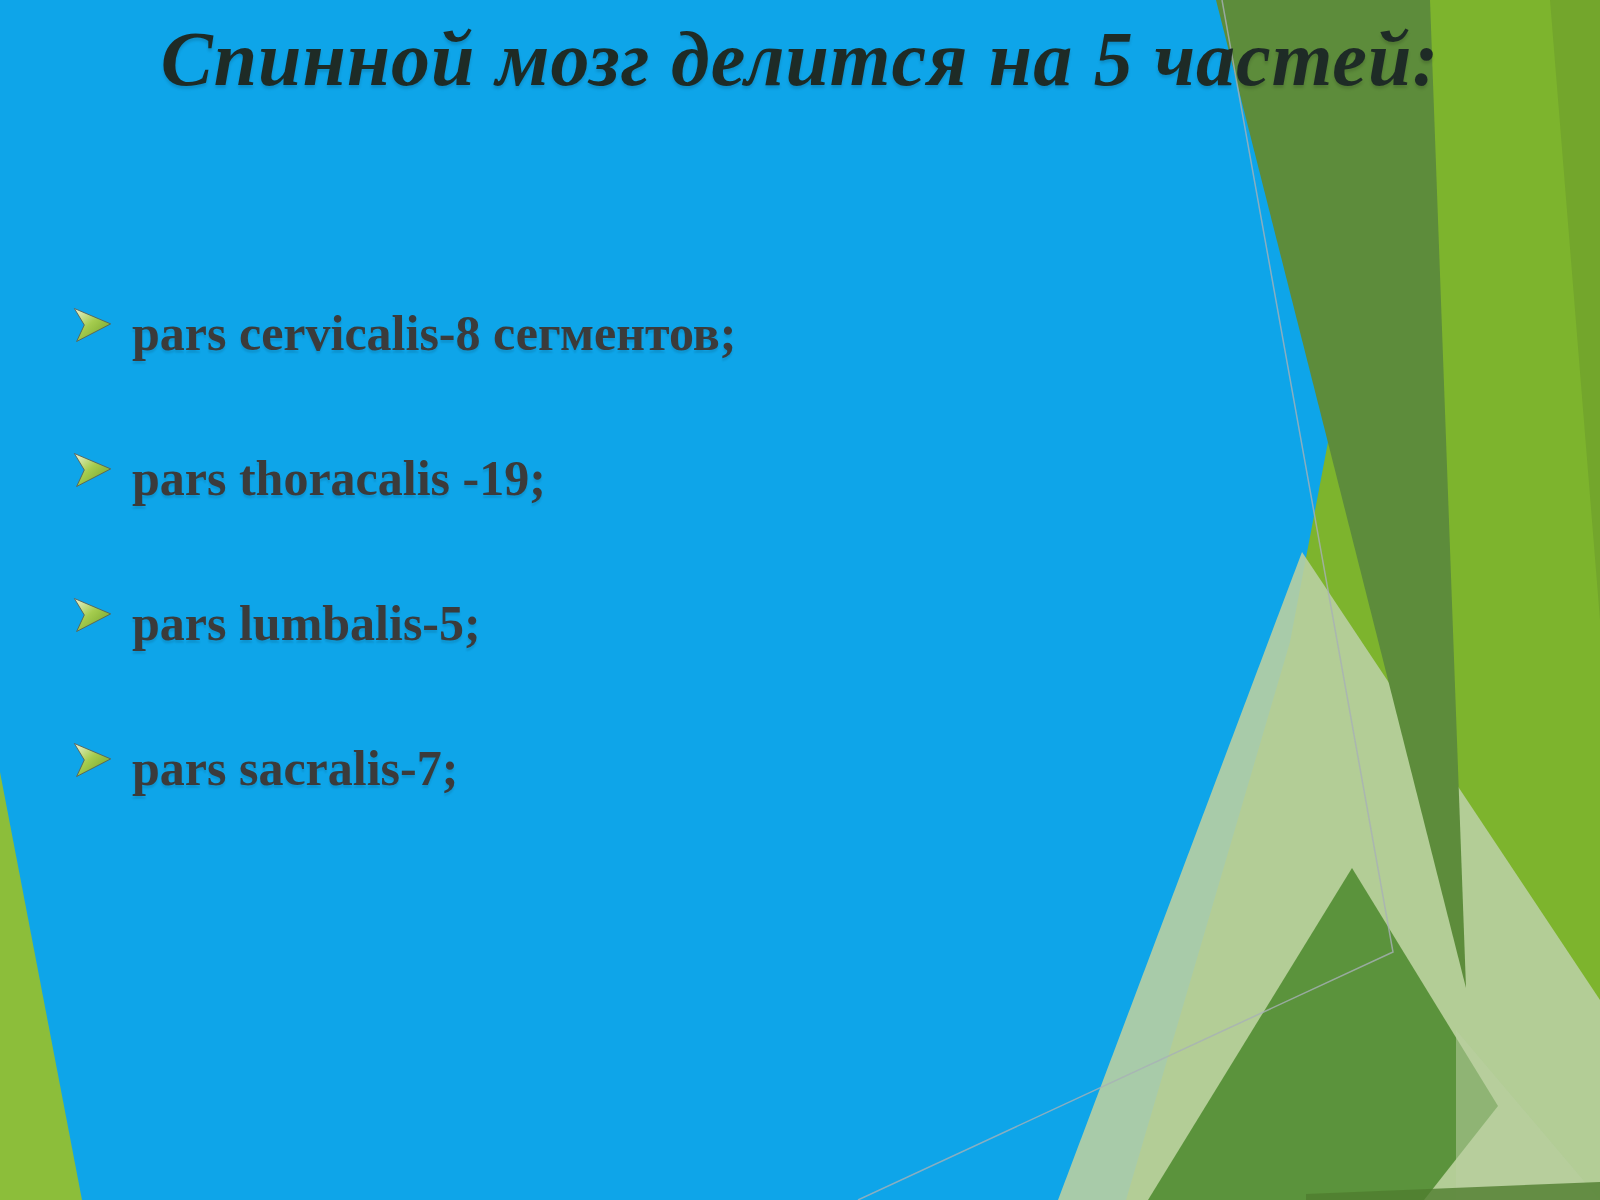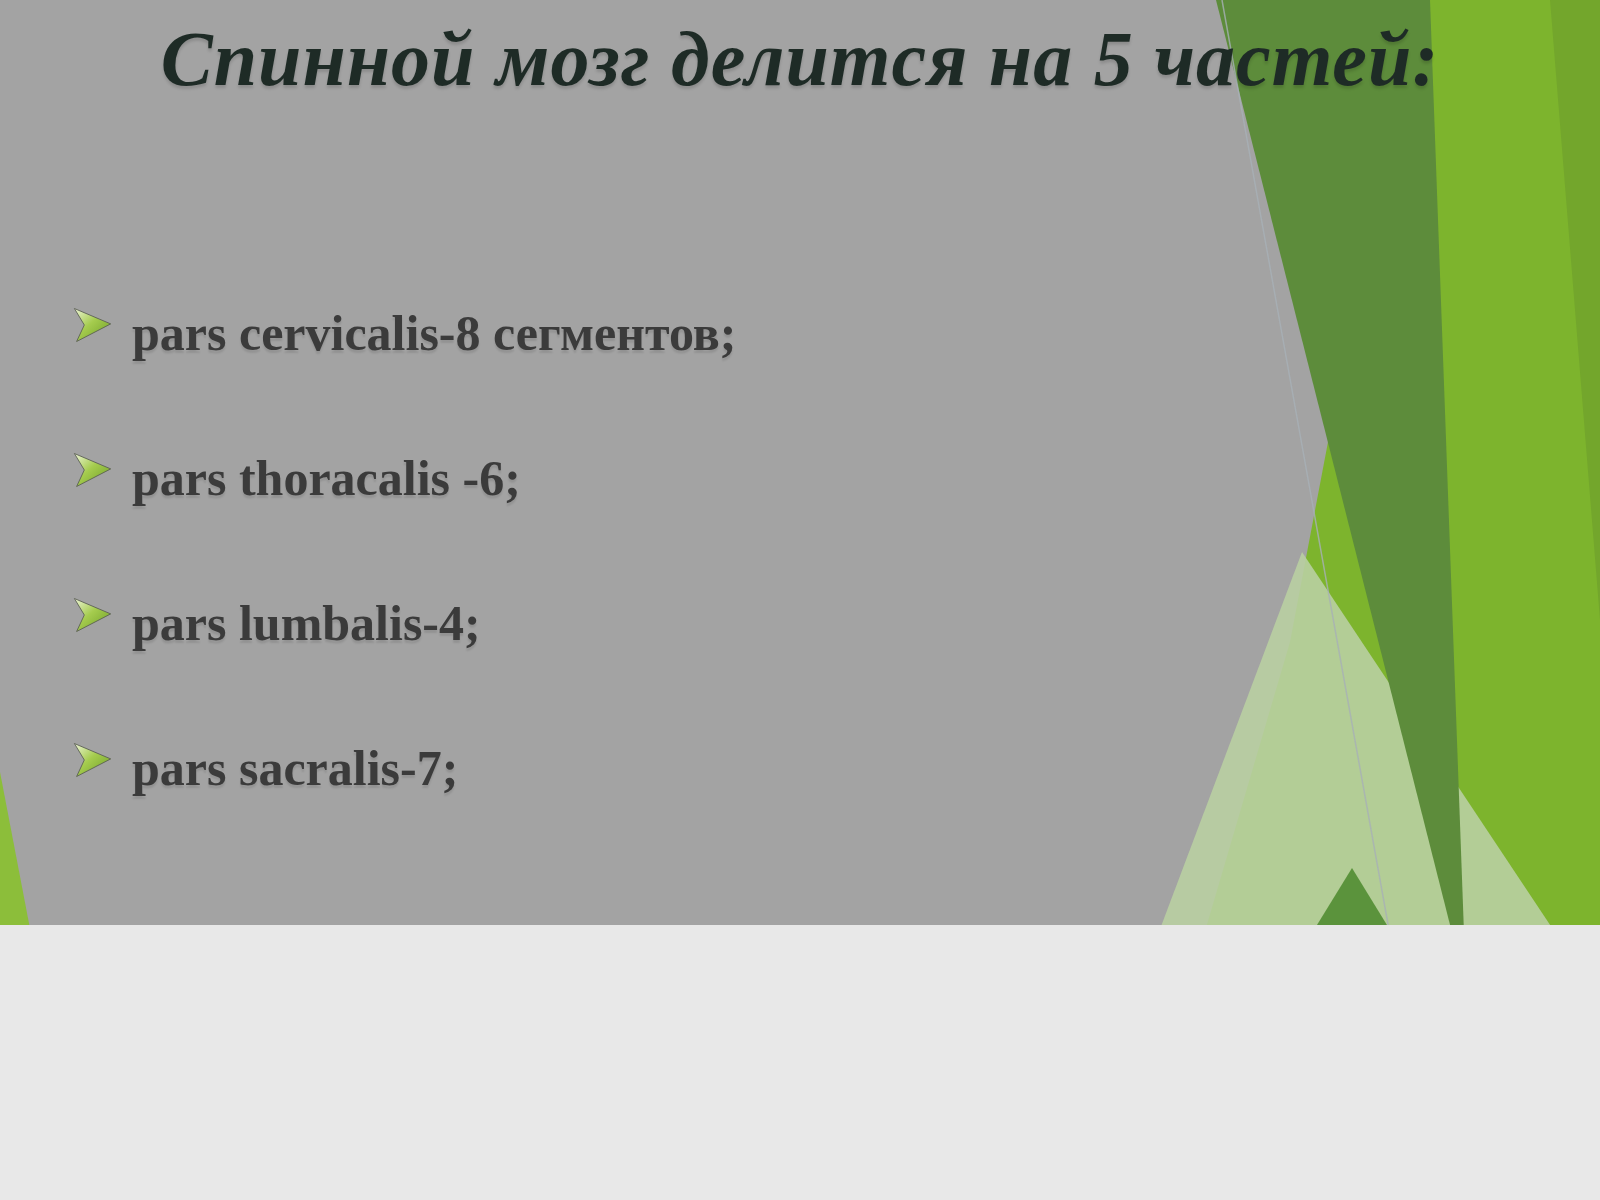--- a/index.html
+++ b/index.html
@@ -1,19 +1,19 @@
 <!DOCTYPE html>
 <html><head>
 <meta charset="utf-8">
 <style>
   html,body{margin:0;padding:0;background:#e8e8e8;}
   .slide{
     position:relative;
-    width:1600px;height:925px;
-    background:#a3a3a3;
+    width:1600px;height:1200px;
+    background:#0ea5e9;
     overflow:hidden;
     font-family:"Liberation Serif", serif;
   }
   .bg{
     position:absolute;left:0;top:0;width:1600px;height:1200px;
     display:block;
   }
   .title{
     position:absolute;
     left:0;top:14px;width:100%;
@@ -94,27 +94,27 @@
     <li class="bullet">
       <svg class="arrow" viewBox="0 0 40 36">
         <path d="M4 3 L37 17 L6 33 L13 18 Z" fill="url(#bulletGrad)" stroke="#5a5f52" stroke-width="0.8"></path>
       </svg>
       <span class="btext">pars cervicalis-8 сегментов;</span>
     </li>
     <li class="bullet">
       <svg class="arrow" viewBox="0 0 40 36">
         <path d="M4 3 L37 17 L6 33 L13 18 Z" fill="url(#bulletGrad)" stroke="#5a5f52" stroke-width="0.8"></path>
       </svg>
-      <span class="btext">pars thoracalis -6;</span>
+      <span class="btext">pars thoracalis -19;</span>
     </li>
     <li class="bullet">
       <svg class="arrow" viewBox="0 0 40 36">
         <path d="M4 3 L37 17 L6 33 L13 18 Z" fill="url(#bulletGrad)" stroke="#5a5f52" stroke-width="0.8"></path>
       </svg>
-      <span class="btext">pars lumbalis-4;</span>
+      <span class="btext">pars lumbalis-5;</span>
     </li>
     <li class="bullet">
       <svg class="arrow" viewBox="0 0 40 36">
         <path d="M4 3 L37 17 L6 33 L13 18 Z" fill="url(#bulletGrad)" stroke="#5a5f52" stroke-width="0.8"></path>
       </svg>
       <span class="btext">pars sacralis-7;</span>
     </li>
   </ul>
 
 </div>

